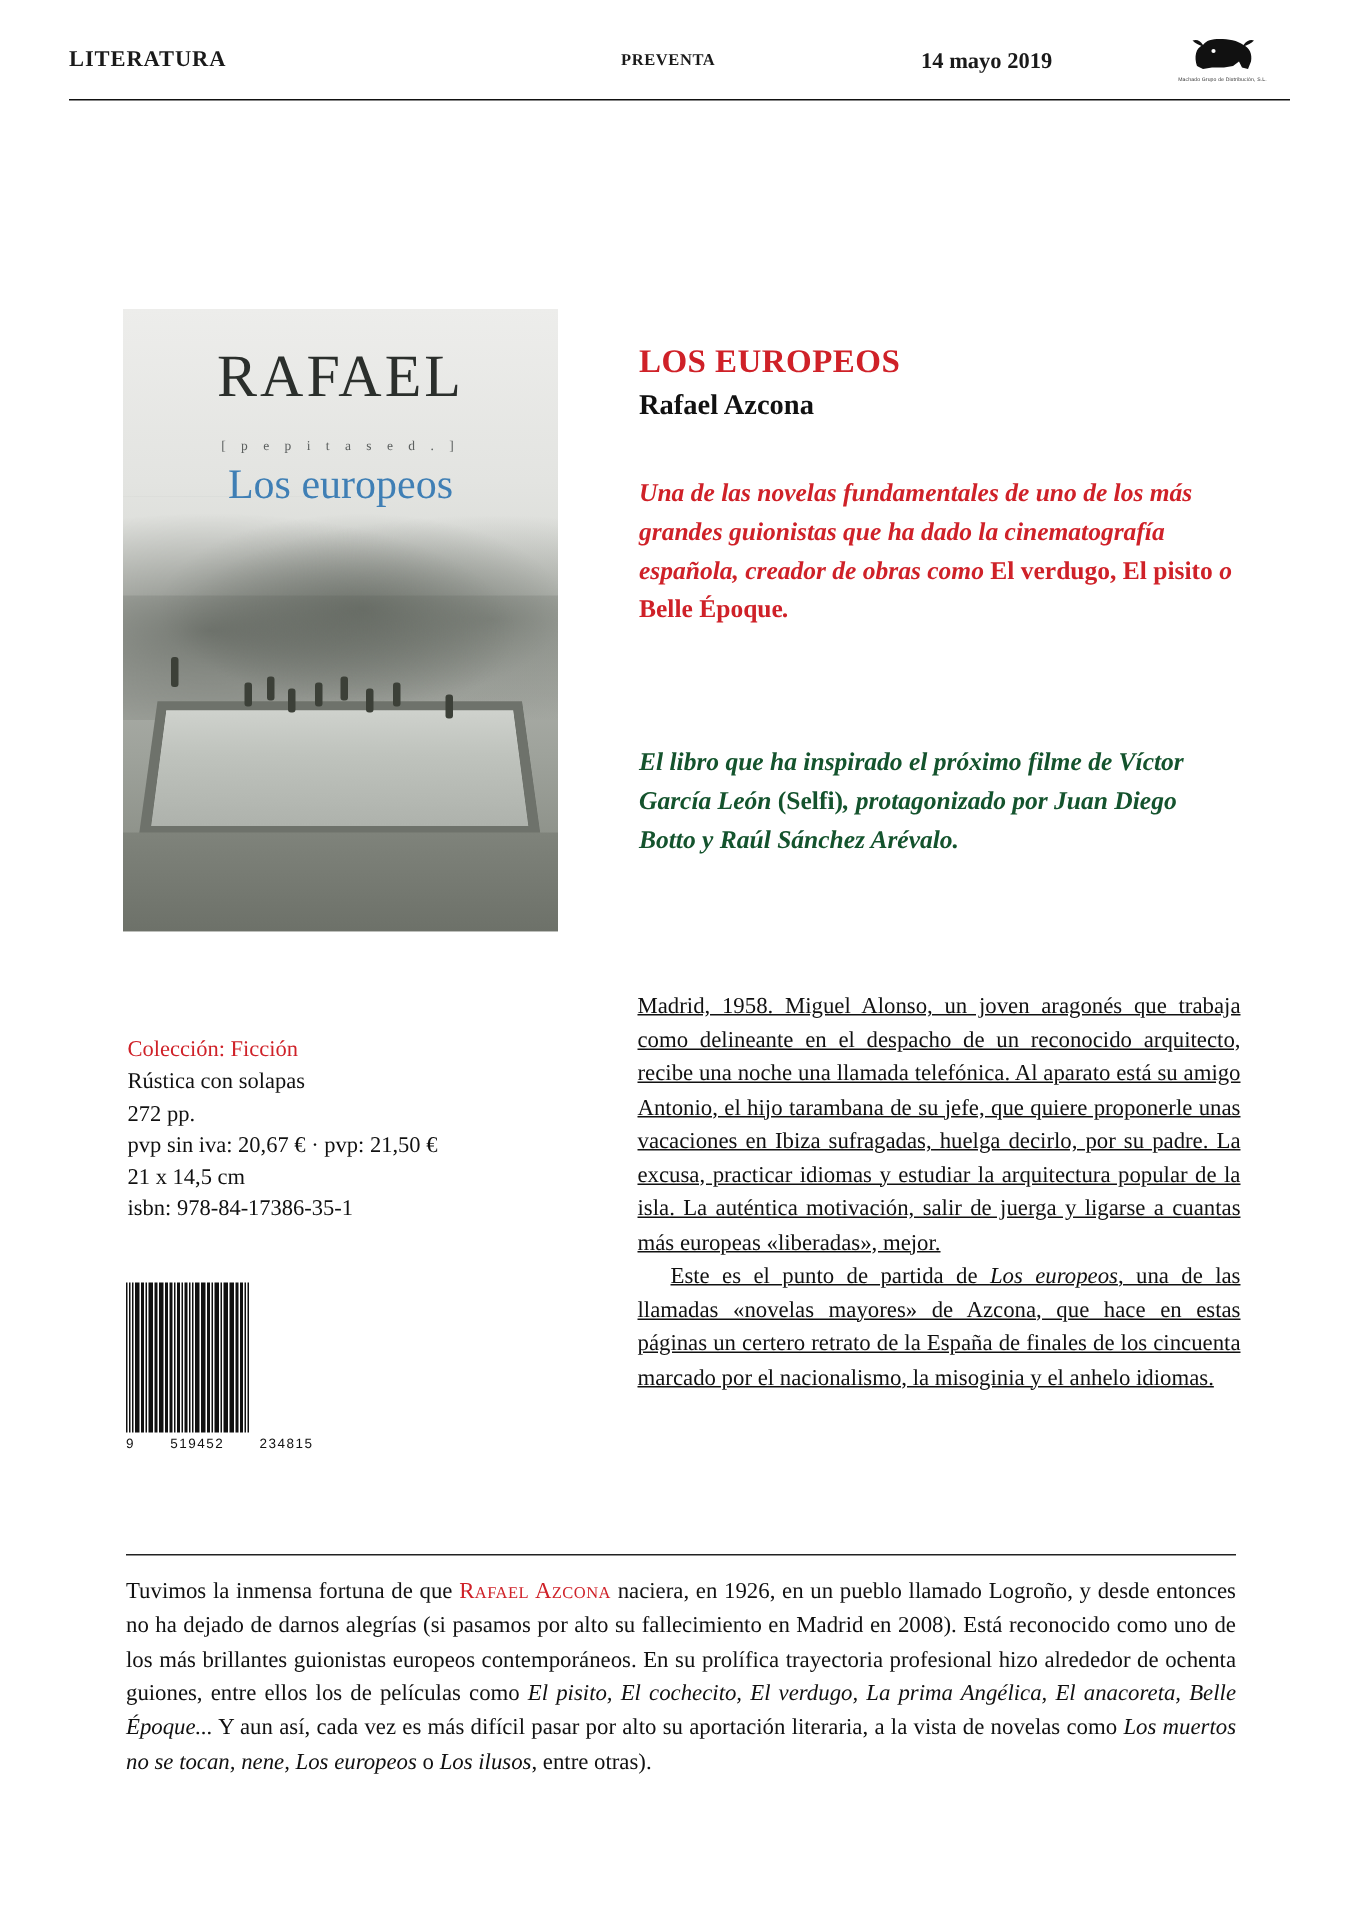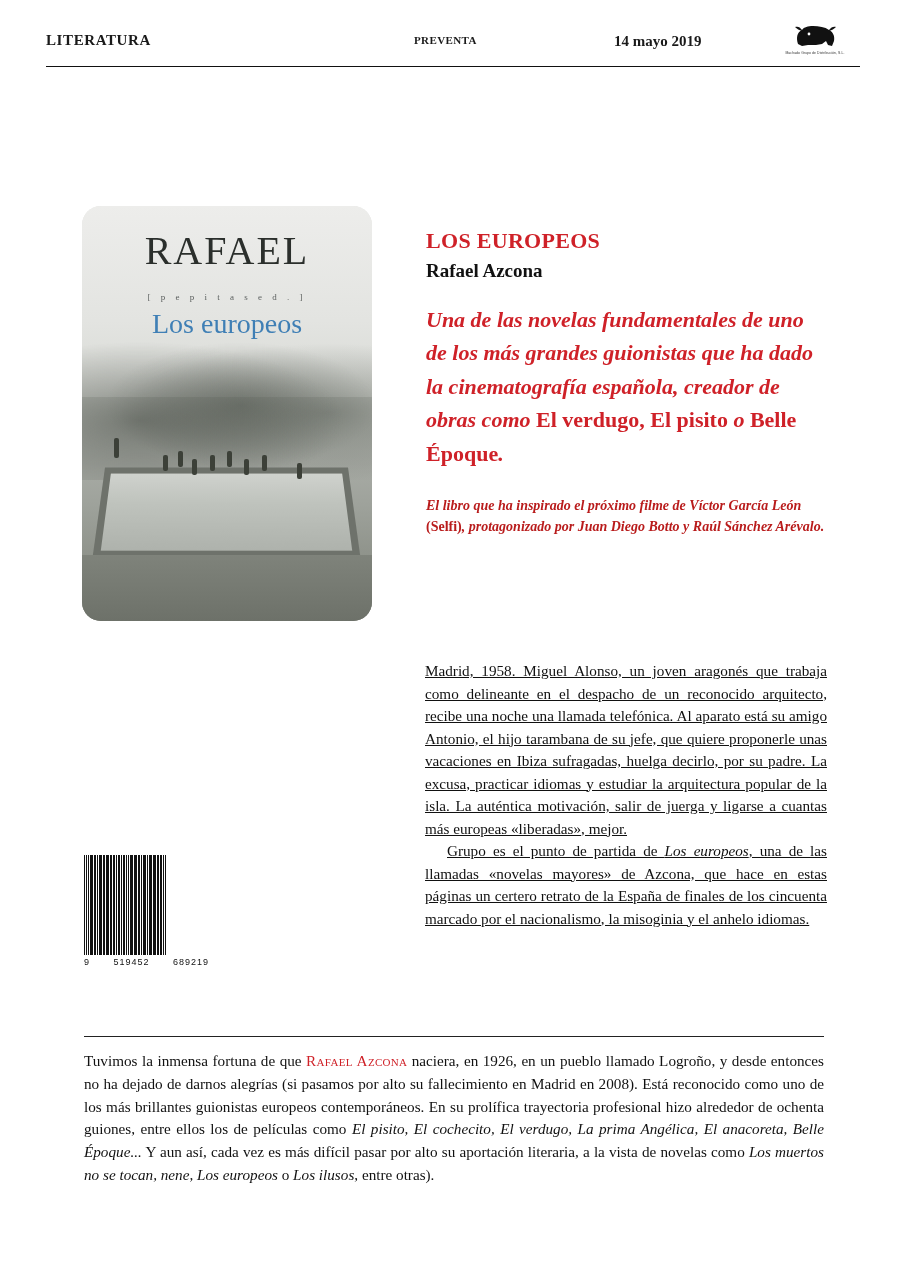--- a/index.html
+++ b/index.html
@@ -109,21 +109,20 @@
 
   
   .cover {
     position: absolute;
     left: 82px;
     top: 206px;
     width: 290px;
     height: 415px;
     background: #f2f2f0;
     overflow: hidden;
-    border-radius: 19px;
   }
   .cover-inner { position: absolute; inset: 0; }
   .cover-photo {
     position: absolute;
     left: 0; top: 0; right: 0; bottom: 0;
     background:
       linear-gradient(180deg, #e9e9e7 0%, #dedfdb 24%, #cfd1cc 36%, #b9bcb6 52%, #a8aba5 62%, #9ea29b 72%, #8d9189 86%, #7d8179 100%);
   }
   .cover-sky {
     position: absolute;
@@ -206,41 +205,41 @@
     left: 426px;
     top: 260px;
     font-family: "Liberation Serif", serif;
     font-weight: bold;
     font-size: 19px;
     color: #111;
   }
   .blurb1 {
     position: absolute;
     left: 426px;
-    top: 303px;
+    top: 316px;
     width: 400px;
     font-family: "Liberation Serif", serif;
     font-style: italic;
     font-weight: bold;
-    font-size: 22px;
+    font-size: 17px;
     line-height: 1.52;
     color: #cf2128;
   }
   .blurb1 .rom { font-style: normal; }
   .blurb2 {
     position: absolute;
     left: 426px;
     top: 495px;
     width: 400px;
     font-family: "Liberation Serif", serif;
     font-style: italic;
     font-weight: bold;
-    font-size: 14px;
+    font-size: 17px;
     line-height: 1.52;
-    color: #b91c1c;
+    color: #14532d;
   }
   .blurb2 .rom { font-style: normal; }
 
   
   .synopsis {
     position: absolute;
     left: 425px;
     top: 660px;
     width: 402px;
     font-family: "Liberation Serif", serif;
@@ -369,23 +368,31 @@
 
   <div class="title">LOS EUROPEOS</div>
   <div class="author">Rafael Azcona</div>
 
   <div class="blurb1"><span>Una de las novelas fundamentales de uno de los más grandes guionistas que ha dado la cinematografía española, creador de obras como </span><span class="rom">El verdugo, El pisito</span><span> o </span><span class="rom">Belle Époque</span><span>.</span></div>
 
   <div class="blurb2"><span>El libro que ha inspirado el próximo filme de Víctor García León </span><span class="rom">(Selfi)</span><span>, protagonizado por Juan Diego Botto y Raúl Sánchez Arévalo.</span></div>
 
   <div class="synopsis">
     <p>Madrid, 1958. Miguel Alonso, un joven aragonés que trabaja como delineante en el despacho de un reconocido arquitecto, recibe una noche una llamada telefónica. Al aparato está su amigo Antonio, el hijo tarambana de su jefe, que quiere proponerle unas vacaciones en Ibiza sufragadas, huelga decirlo, por su padre. La excusa, practicar idiomas y estudiar la arquitectura popular de la isla. La auténtica motivación, salir de juerga y ligarse a cuantas más europeas «liberadas», mejor.</p>
-    <p><span>Grupo es el punto de partida de </span><i>Los europeos</i><span>, una de las llamadas «novelas mayores» de Azcona, que hace en estas páginas un certero retrato de la España de finales de los cincuenta marcado por el nacionalismo, la misoginia y el anhelo idiomas.</span></p>
+    <p><span>Este es el punto de partida de </span><i>Los europeos</i><span>, una de las llamadas «novelas mayores» de Azcona, que hace en estas páginas un certero retrato de la España de finales de los cincuenta marcado por el nacionalismo, la misoginia y el anhelo idiomas.</span></p>
   </div>
 
+  <div class="details">
+    <div class="coleccion">Colección: Ficción</div>
+    <div>Rústica con solapas</div>
+    <div>272 pp.</div>
+    <div>pvp sin iva: 20,67 € · pvp: 21,50 €</div>
+    <div>21 x 14,5 cm</div>
+    <div>isbn: 978-84-17386-35-1</div>
+  </div>
 
   <div class="barcode">
     <div class="bars" id="barcode-bars">
         <i style="width: 1px; background: rgb(17, 17, 17);"></i>
         <i style="width: 1px; background: transparent;"></i>
         <i style="width: 1px; background: rgb(17, 17, 17);"></i>
         <i style="width: 1px; background: transparent;"></i>
         <i style="width: 1px; background: rgb(17, 17, 17);"></i>
         <i style="width: 1px; background: transparent;"></i>
         <i style="width: 3px; background: rgb(17, 17, 17);"></i>
@@ -437,20 +444,20 @@
         <i style="width: 2px; background: rgb(17, 17, 17);"></i>
         <i style="width: 1px; background: transparent;"></i>
         <i style="width: 1px; background: rgb(17, 17, 17);"></i>
         <i style="width: 1px; background: transparent;"></i>
         <i style="width: 1px; background: rgb(17, 17, 17);"></i>
         <i style="width: 1px; background: transparent;"></i>
       </div>
     <div class="digits">
       <span>9</span>
       <span>519452</span>
-      <span>689219</span>
+      <span>234815</span>
     </div>
   </div>
 
   <div class="footer-rule"></div>
   <div class="footer"><span>Tuvimos la inmensa fortuna de que </span><span class="sc">Rafael Azcona</span><span> naciera, en 1926, en un pueblo llamado Logroño, y desde entonces no ha dejado de darnos alegrías (si pasamos por alto su fallecimiento en Madrid en 2008). Está reconocido como uno de los más brillantes guionistas europeos contemporáneos. En su prolífica trayectoria profesional hizo alrededor de ochenta guiones, entre ellos los de películas como </span><i>El pisito, El cochecito, El verdugo, La prima Angélica, El anacoreta, Belle Époque...</i><span> Y aun así, cada vez es más difícil pasar por alto su aportación literaria, a la vista de novelas como </span><i>Los muertos no se tocan, nene, Los europeos</i><span> o </span><i>Los ilusos</i><span>, entre otras).</span></div>
 
 </div>
 
 </body></html>

